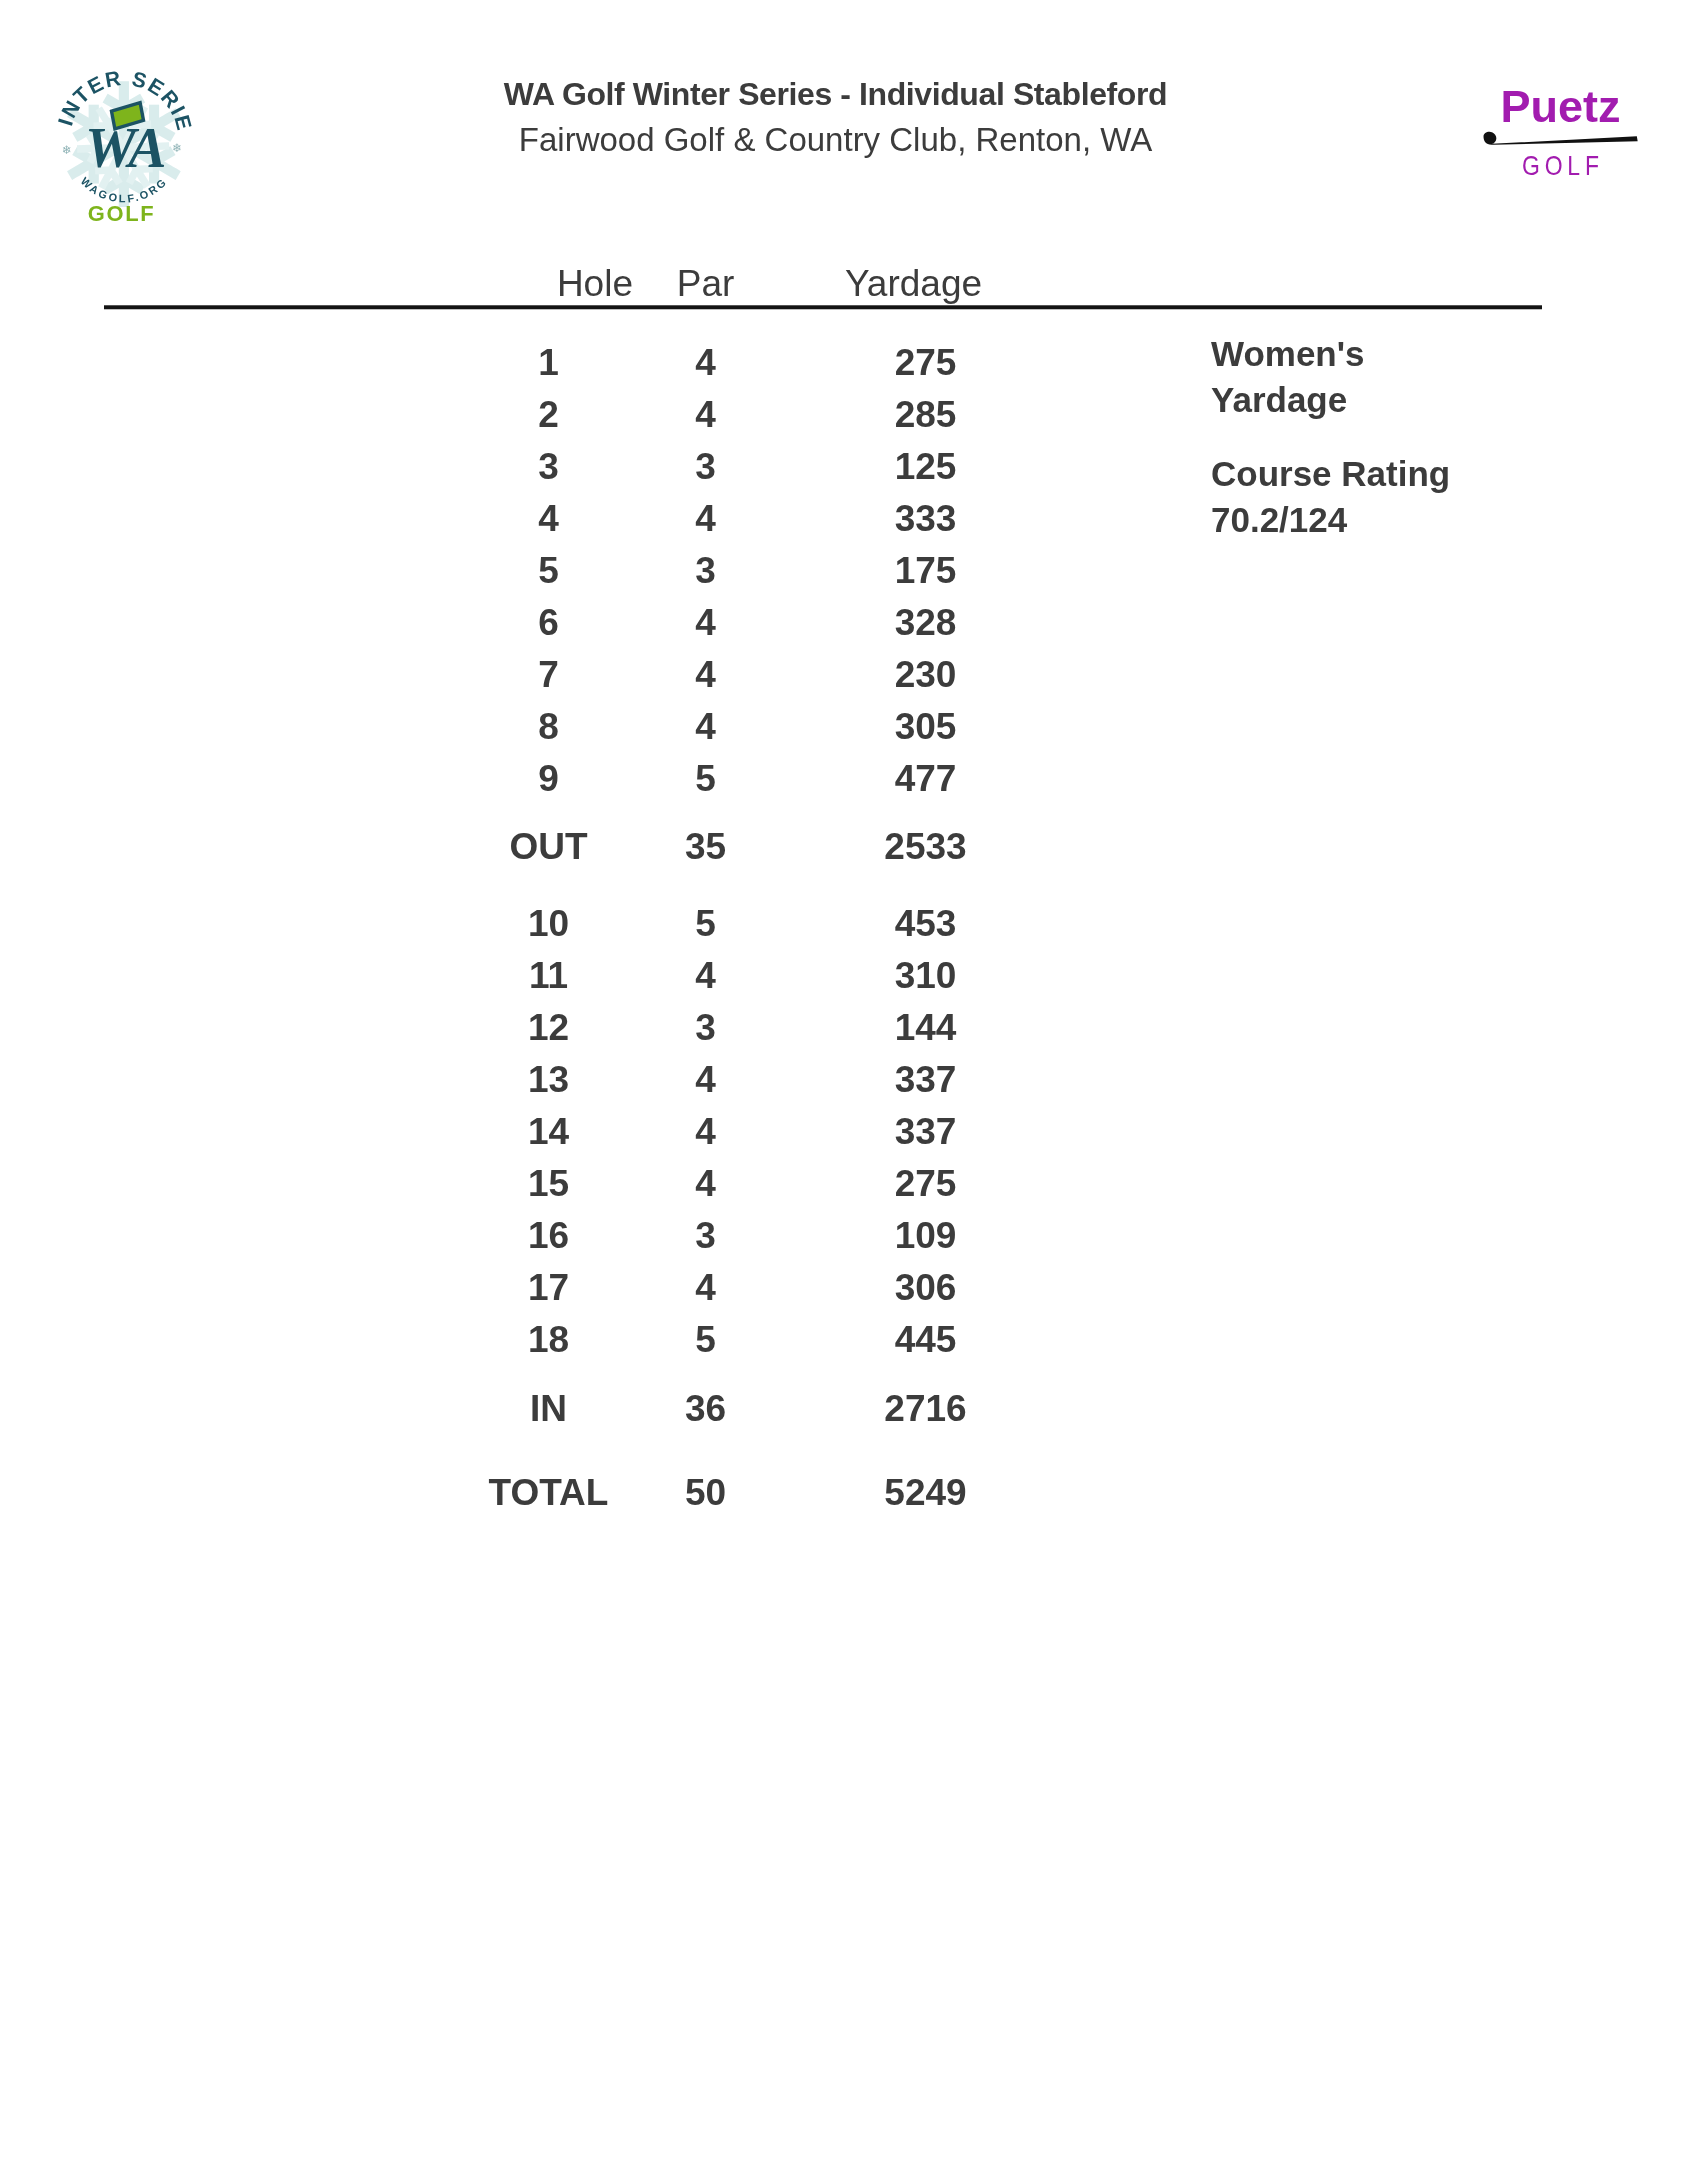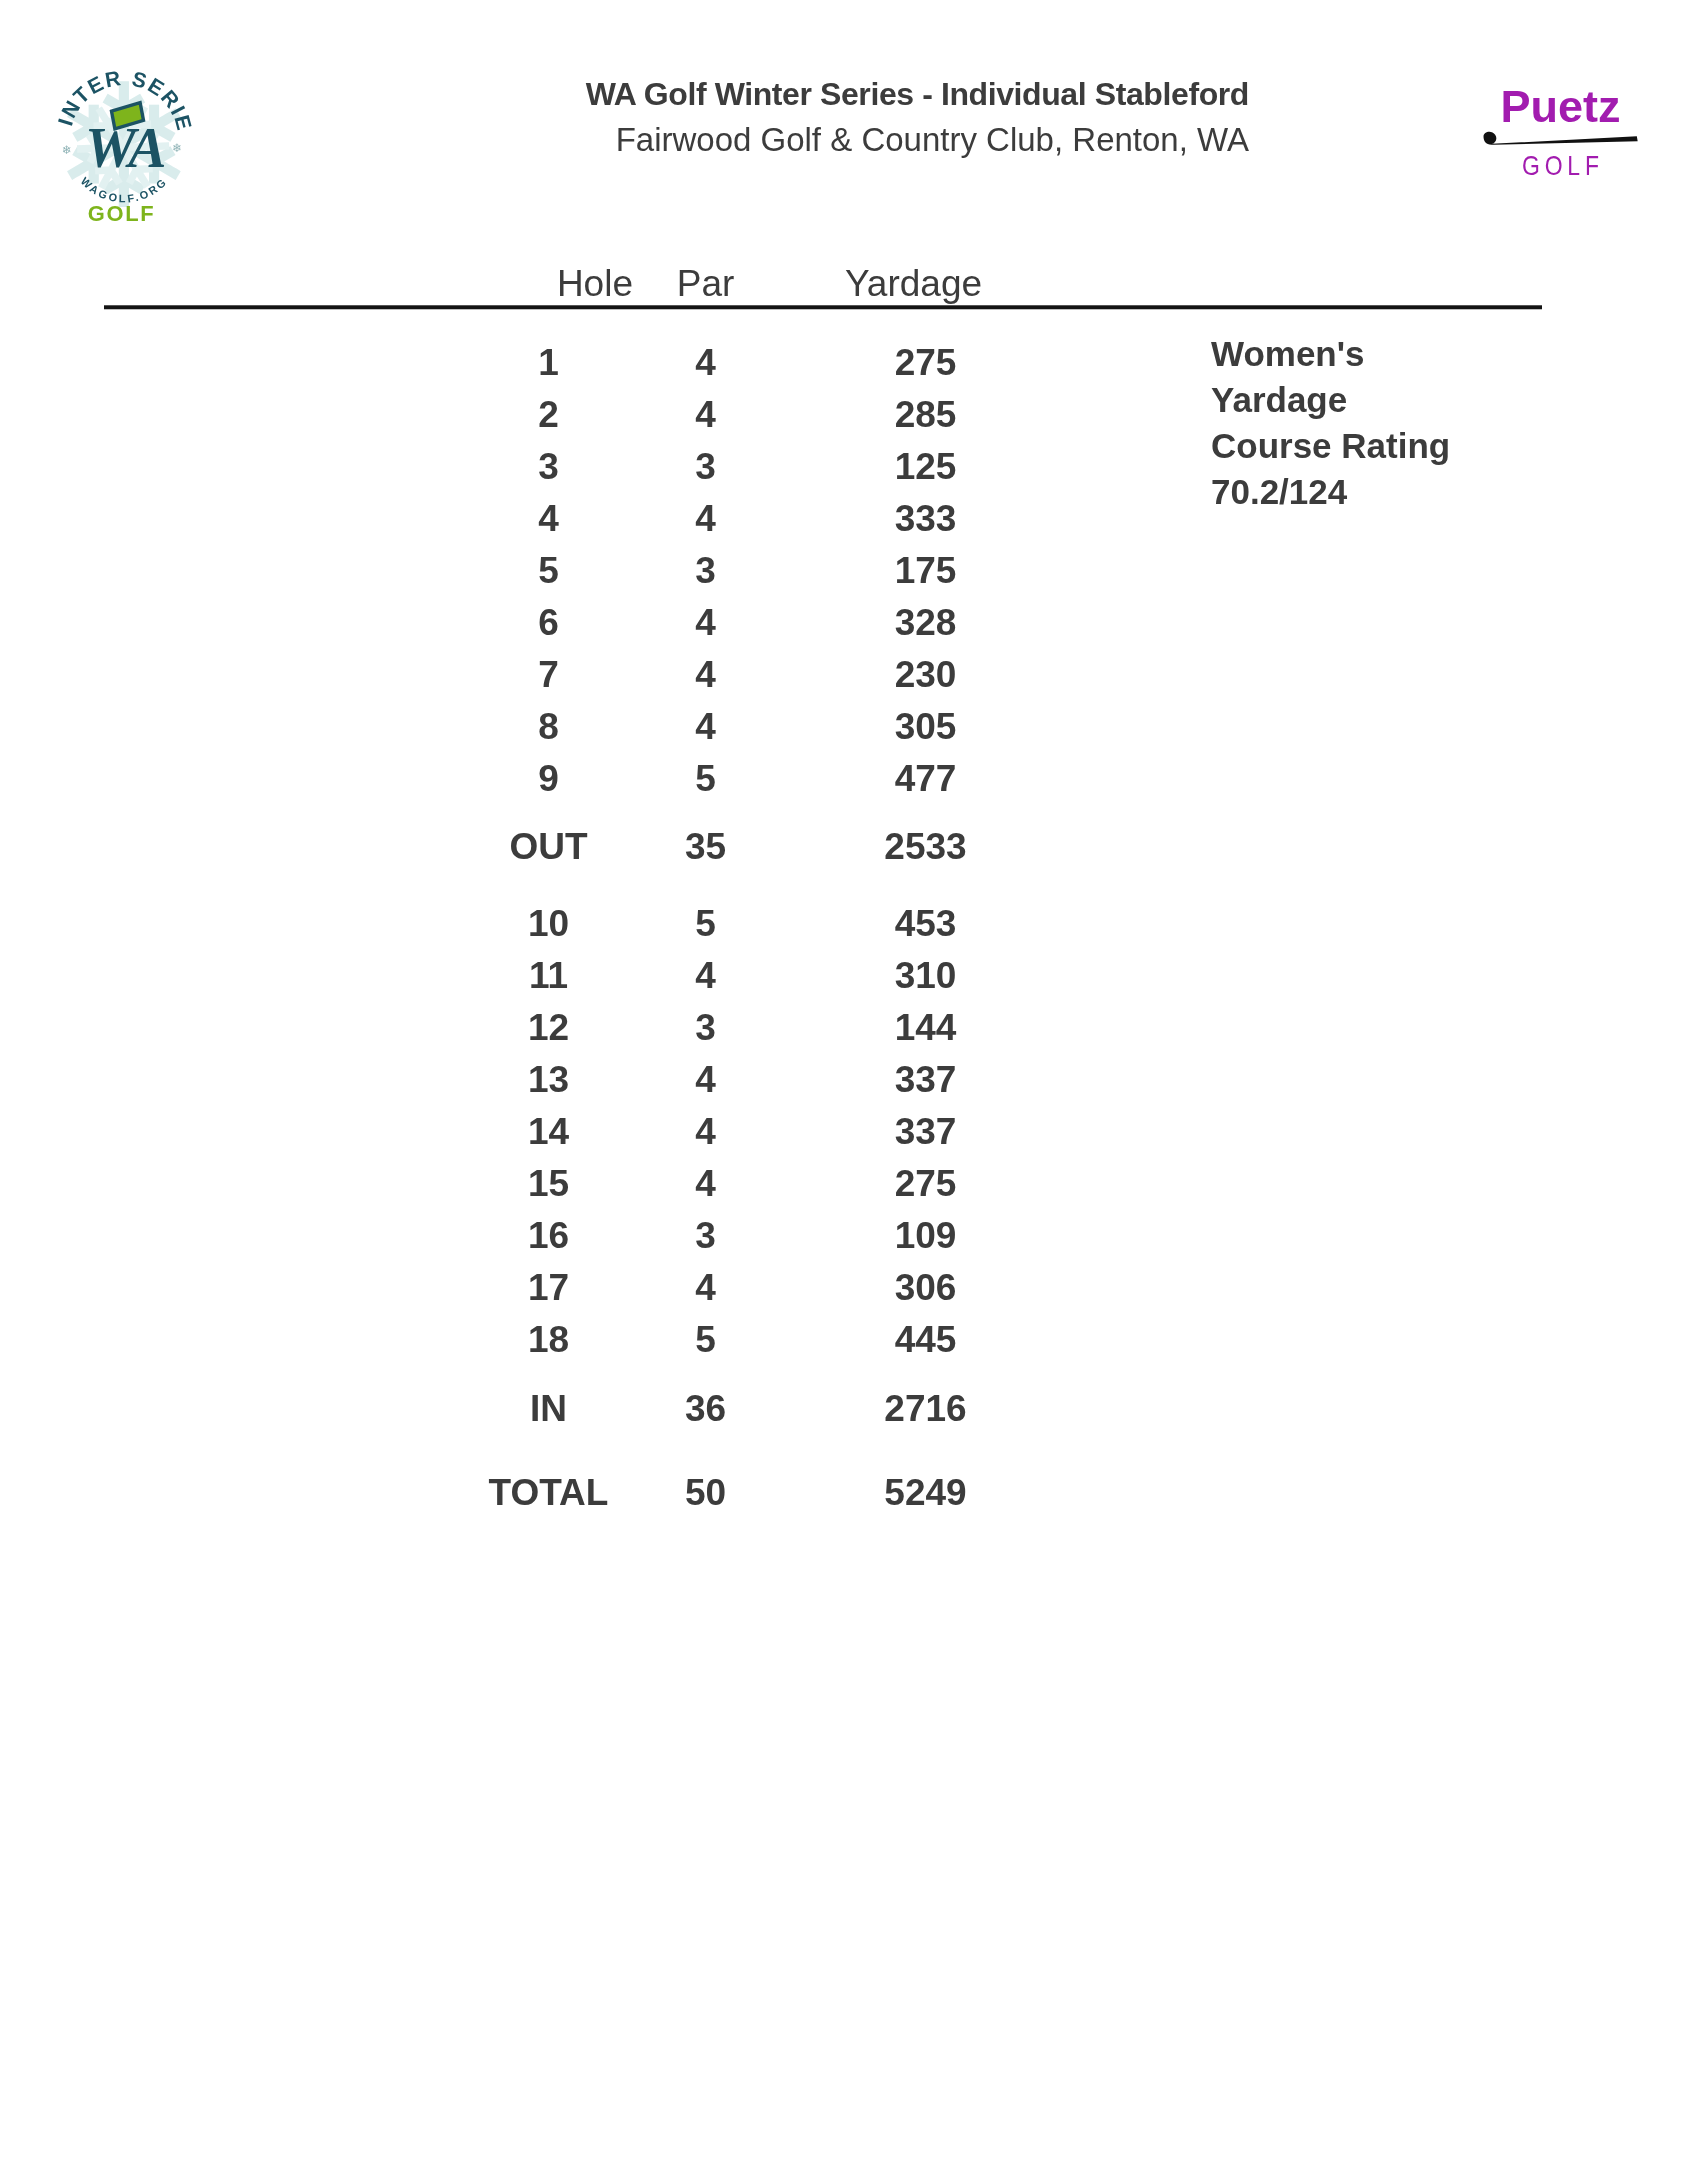--- a/index.html
+++ b/index.html
@@ -9,21 +9,21 @@
     height:2183px;
     background:#ffffff;
     font-family:"Liberation Sans", sans-serif;
     color:#3c3c3c;
     overflow:hidden;
   }
   
   .header-block{
     position:absolute;
     left:422px; top:72px; width:827px;
-    text-align:right;
+    text-align:center;
     line-height:45px;
   }
   .doc-title{font-size:32px;font-weight:bold;letter-spacing:-0.4px;}
   .doc-subtitle{font-size:33px;font-weight:normal;}
   .doc-date{font-size:33px;font-weight:normal;}
 
   
   .wa-logo{position:absolute;left:34px;top:42px;width:219px;height:219px;}
 
   
@@ -65,21 +65,21 @@
   tr.sp-a td{height:16px;line-height:16px;font-size:0.8px;}
   tr.sp-b td{height:25px;line-height:25px;font-size:0.8px;}
   tr.sp-c td{height:17px;line-height:17px;font-size:0.8px;}
   tr.sp-d td{height:32px;line-height:32px;font-size:0.8px;}
 
   
   .side-panel{
     position:absolute;left:1211px;top:331px;width:291px;
     text-align:left;font-weight:bold;font-size:35px;line-height:46px;
   }
-  .side-panel .rating{}
+  .side-panel .rating{margin-top:28px;}
 </style>
 </head>
 <body>
 
 <div class="page">
 
   <svg class="wa-logo" viewBox="0 0 260 260">
     <g>
       <text x="107" y="196" font-family="DejaVu Sans" font-size="205" fill="#d9ecec" text-anchor="middle">❄</text>
       <text x="107" y="180" font-family="DejaVu Sans" font-size="150" fill="#e2f1f1" text-anchor="middle" transform="rotate(28 107 123)">❄</text>

